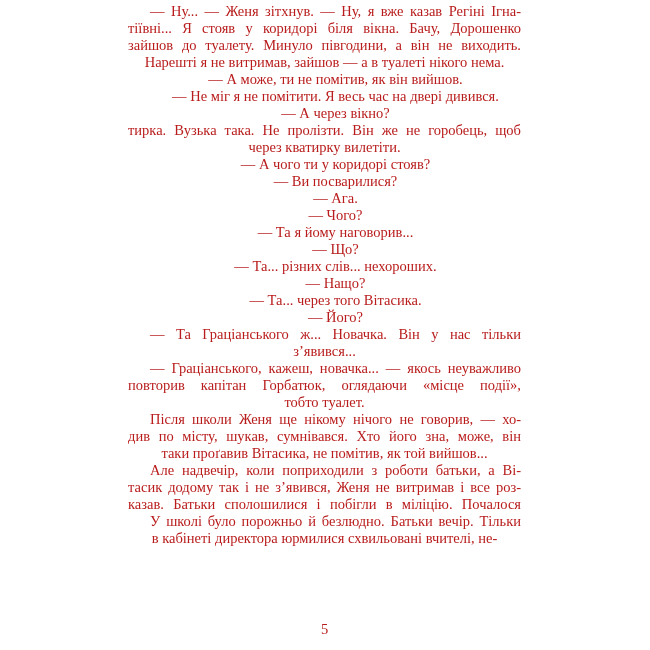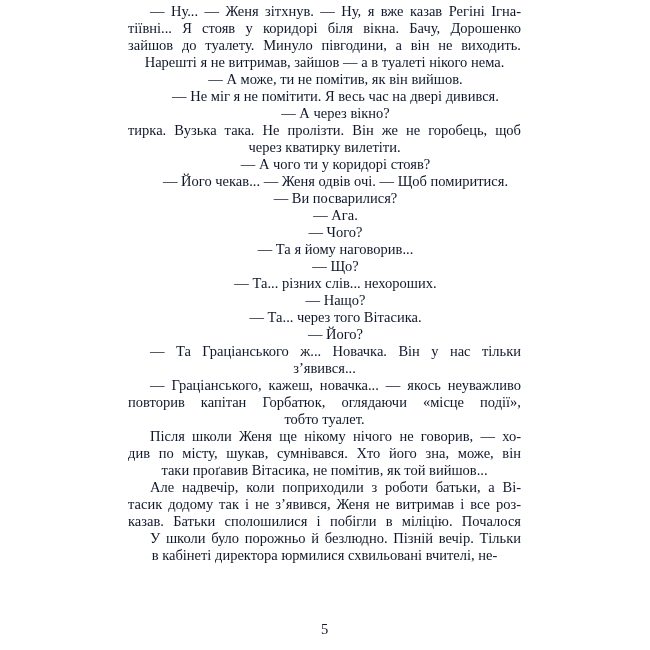--- a/index.html
+++ b/index.html
@@ -7,21 +7,21 @@
     padding: 0;
     background: #ffffff;
   }
   .page {
     position: relative;
     width: 650px;
     height: 650px;
     background: #ffffff;
     overflow: hidden;
     font-family: "Liberation Serif", "DejaVu Serif", serif;
-    color: #0f172a;
+    color: #b91c1c;
   }
   .text-block {
     position: absolute;
     left: 128px;
     top: 3px;
     width: 393px;
   }
   .line {
     height: 17px;
     line-height: 17px;
@@ -55,38 +55,37 @@
       <div class="line first just">— Ну... — Женя зітхнув. — Ну, я вже казав Регіні Ігна-</div>
       <div class="line just">тіївні... Я стояв у коридорі біля вікна. Бачу, Дорошенко</div>
       <div class="line just">зайшов до туалету. Минуло півгодини, а він не виходить.</div>
       <div class="line">Нарешті я не витримав, зайшов — а в туалеті нікого нема.</div>
       <div class="line first">— А може, ти не помітив, як він вийшов.</div>
       <div class="line first">— Не міг я не помітити. Я весь час на двері дивився.</div>
       <div class="line first">— А через вікно?</div>
       <div class="line just">тирка. Вузька така. Не пролізти. Він же не горобець, щоб</div>
       <div class="line">через кватирку вилетіти.</div>
       <div class="line first">— А чого ти у коридорі стояв?</div>
-      <div class="line first">— Його чекав... — Женя одвів очі. — Щоб помиритися.</div>
       <div class="line first">— Ви посварилися?</div>
       <div class="line first">— Ага.</div>
       <div class="line first">— Чого?</div>
       <div class="line first">— Та я йому наговорив...</div>
       <div class="line first">— Що?</div>
       <div class="line first">— Та... різних слів... нехороших.</div>
       <div class="line first">— Нащо?</div>
       <div class="line first">— Та... через того Вітасика.</div>
       <div class="line first">— Його?</div>
       <div class="line first just">— Та Граціанського ж... Новачка. Він у нас тільки</div>
       <div class="line">з’явився...</div>
       <div class="line first just">— Граціанського, кажеш, новачка... — якось неуважливо</div>
       <div class="line just">повторив капітан Горбатюк, оглядаючи «місце події»,</div>
       <div class="line">тобто туалет.</div>
       <div class="line first just">Після школи Женя ще нікому нічого не говорив, — хо-</div>
       <div class="line just">див по місту, шукав, сумнівався. Хто його зна, може, він</div>
       <div class="line">таки проґавив Вітасика, не помітив, як той вийшов...</div>
       <div class="line first just">Але надвечір, коли поприходили з роботи батьки, а Ві-</div>
       <div class="line just">тасик додому так і не з’явився, Женя не витримав і все роз-</div>
       <div class="line just">казав. Батьки сполошилися і побігли в міліцію. Почалося</div>
-      <div class="line first just">У школи було порожньо й безлюдно. Пізній вечір. Тільки</div>
+      <div class="line first just">У школі було порожньо й безлюдно. Батьки вечір. Тільки</div>
       <div class="line">в кабінеті директора юрмилися схвильовані вчителі, не-</div>
     </div>
   <div class="page-number">5</div>
 </div>
 
 </body></html>

